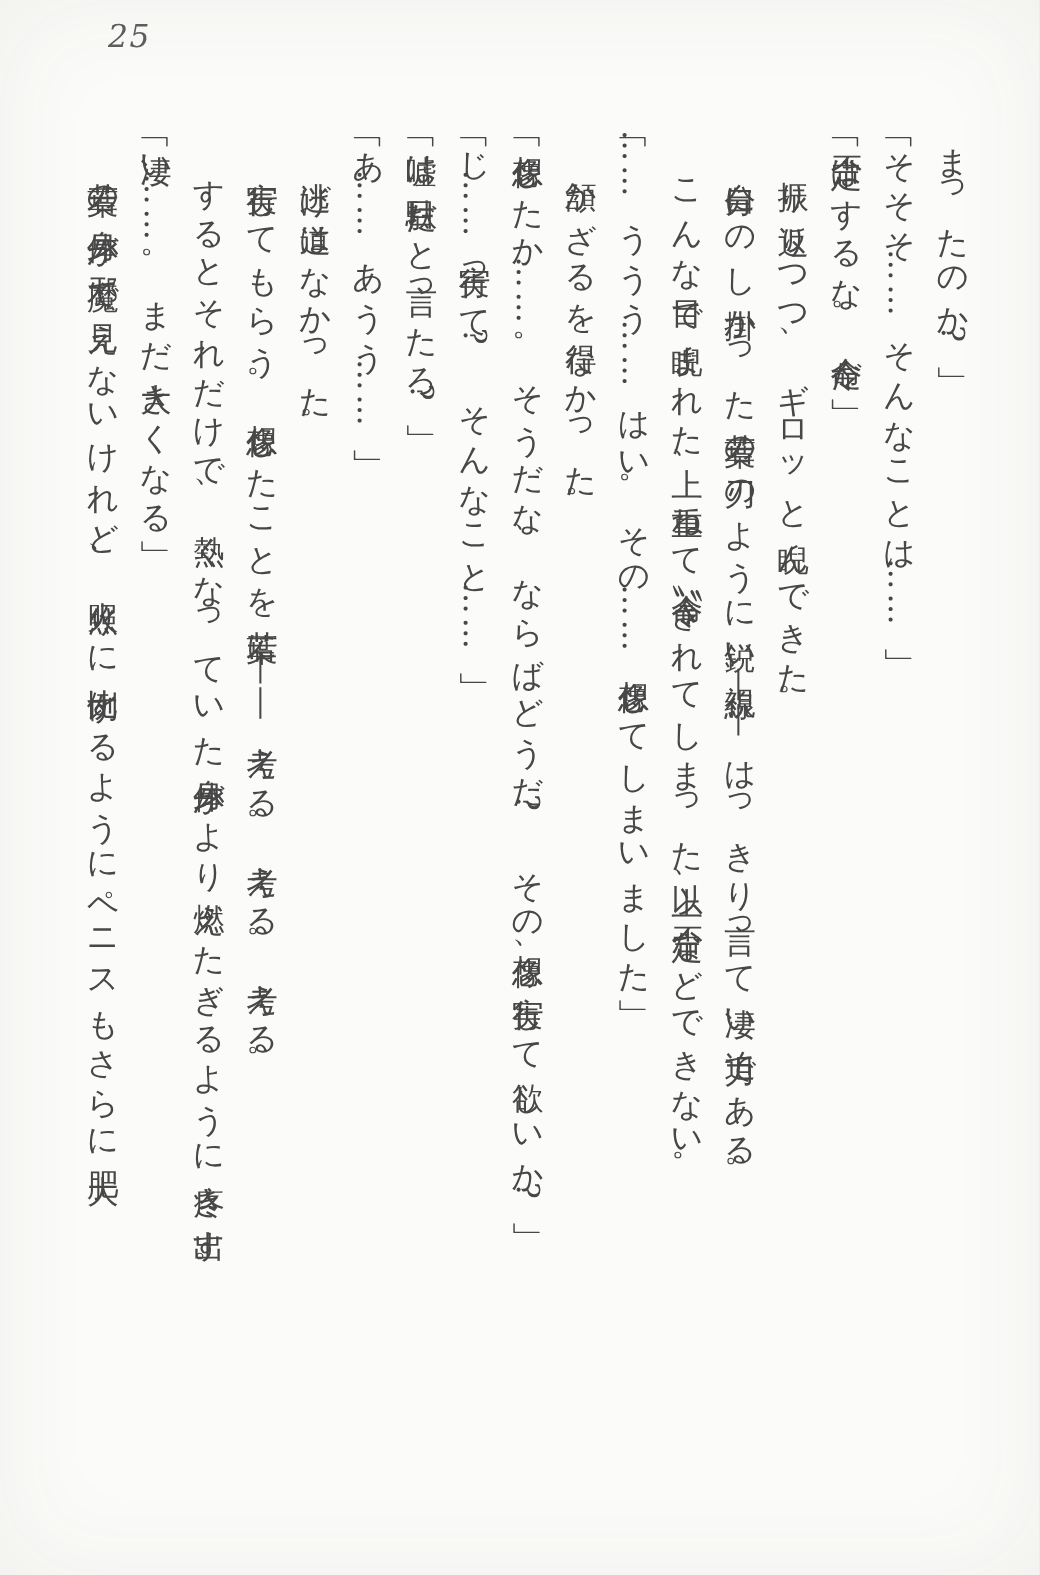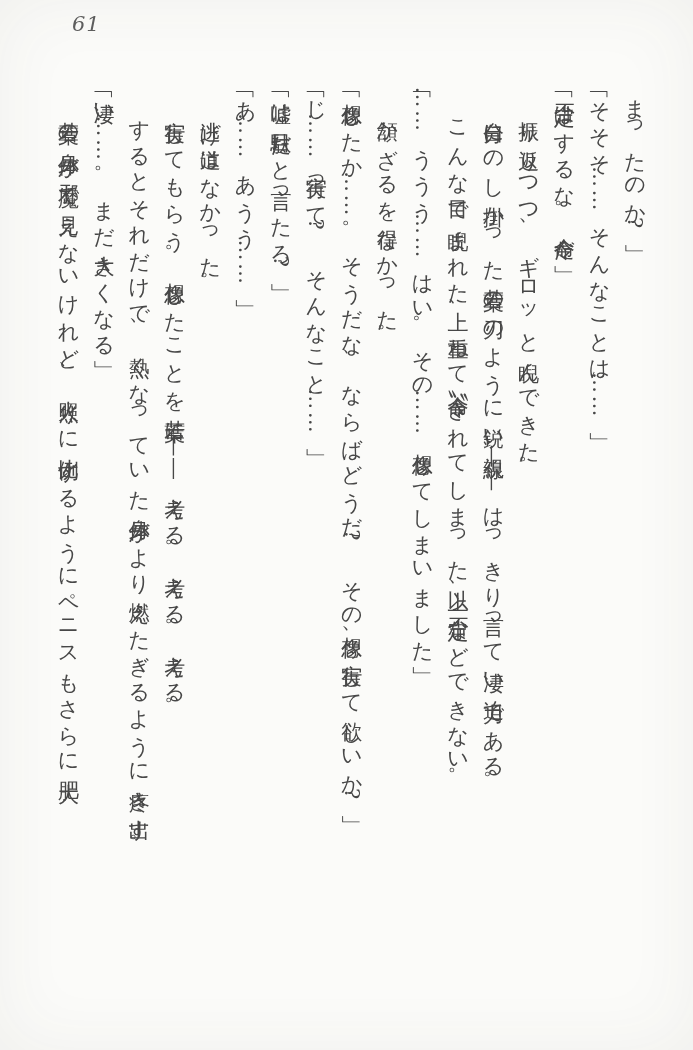--- a/index.html
+++ b/index.html
@@ -46,21 +46,21 @@
     text-indent: 0;
   }
   .text-block p.indent {
     text-indent: 1em;
   }
 </style>
 </head>
 <body>
 
 <div class="page">
-  <div class="page-number">61</div>
+  <div class="page-number">25</div>
 
   <div class="text-block">
     <p>まったのか?」</p>
     <p>「そそそ……そんなことは……」</p>
     <p>「否定はするな。命令だ」</p>
     <p class="indent">振り返りつつ、ギロッと睨んできた。</p>
     <p class="indent">自分にのし掛かった若葉の刃のように鋭い視線――はっきり言って凄い迫力である。</p>
     <p class="indent">こんな目で睨まれた上、重ねて〝命令〟されてしまった以上、否定などできない。</p>
     <p>「……ううう……はい。その……想像してしまいました」</p>
     <p class="indent">頷かざるを得なかった。</p>

